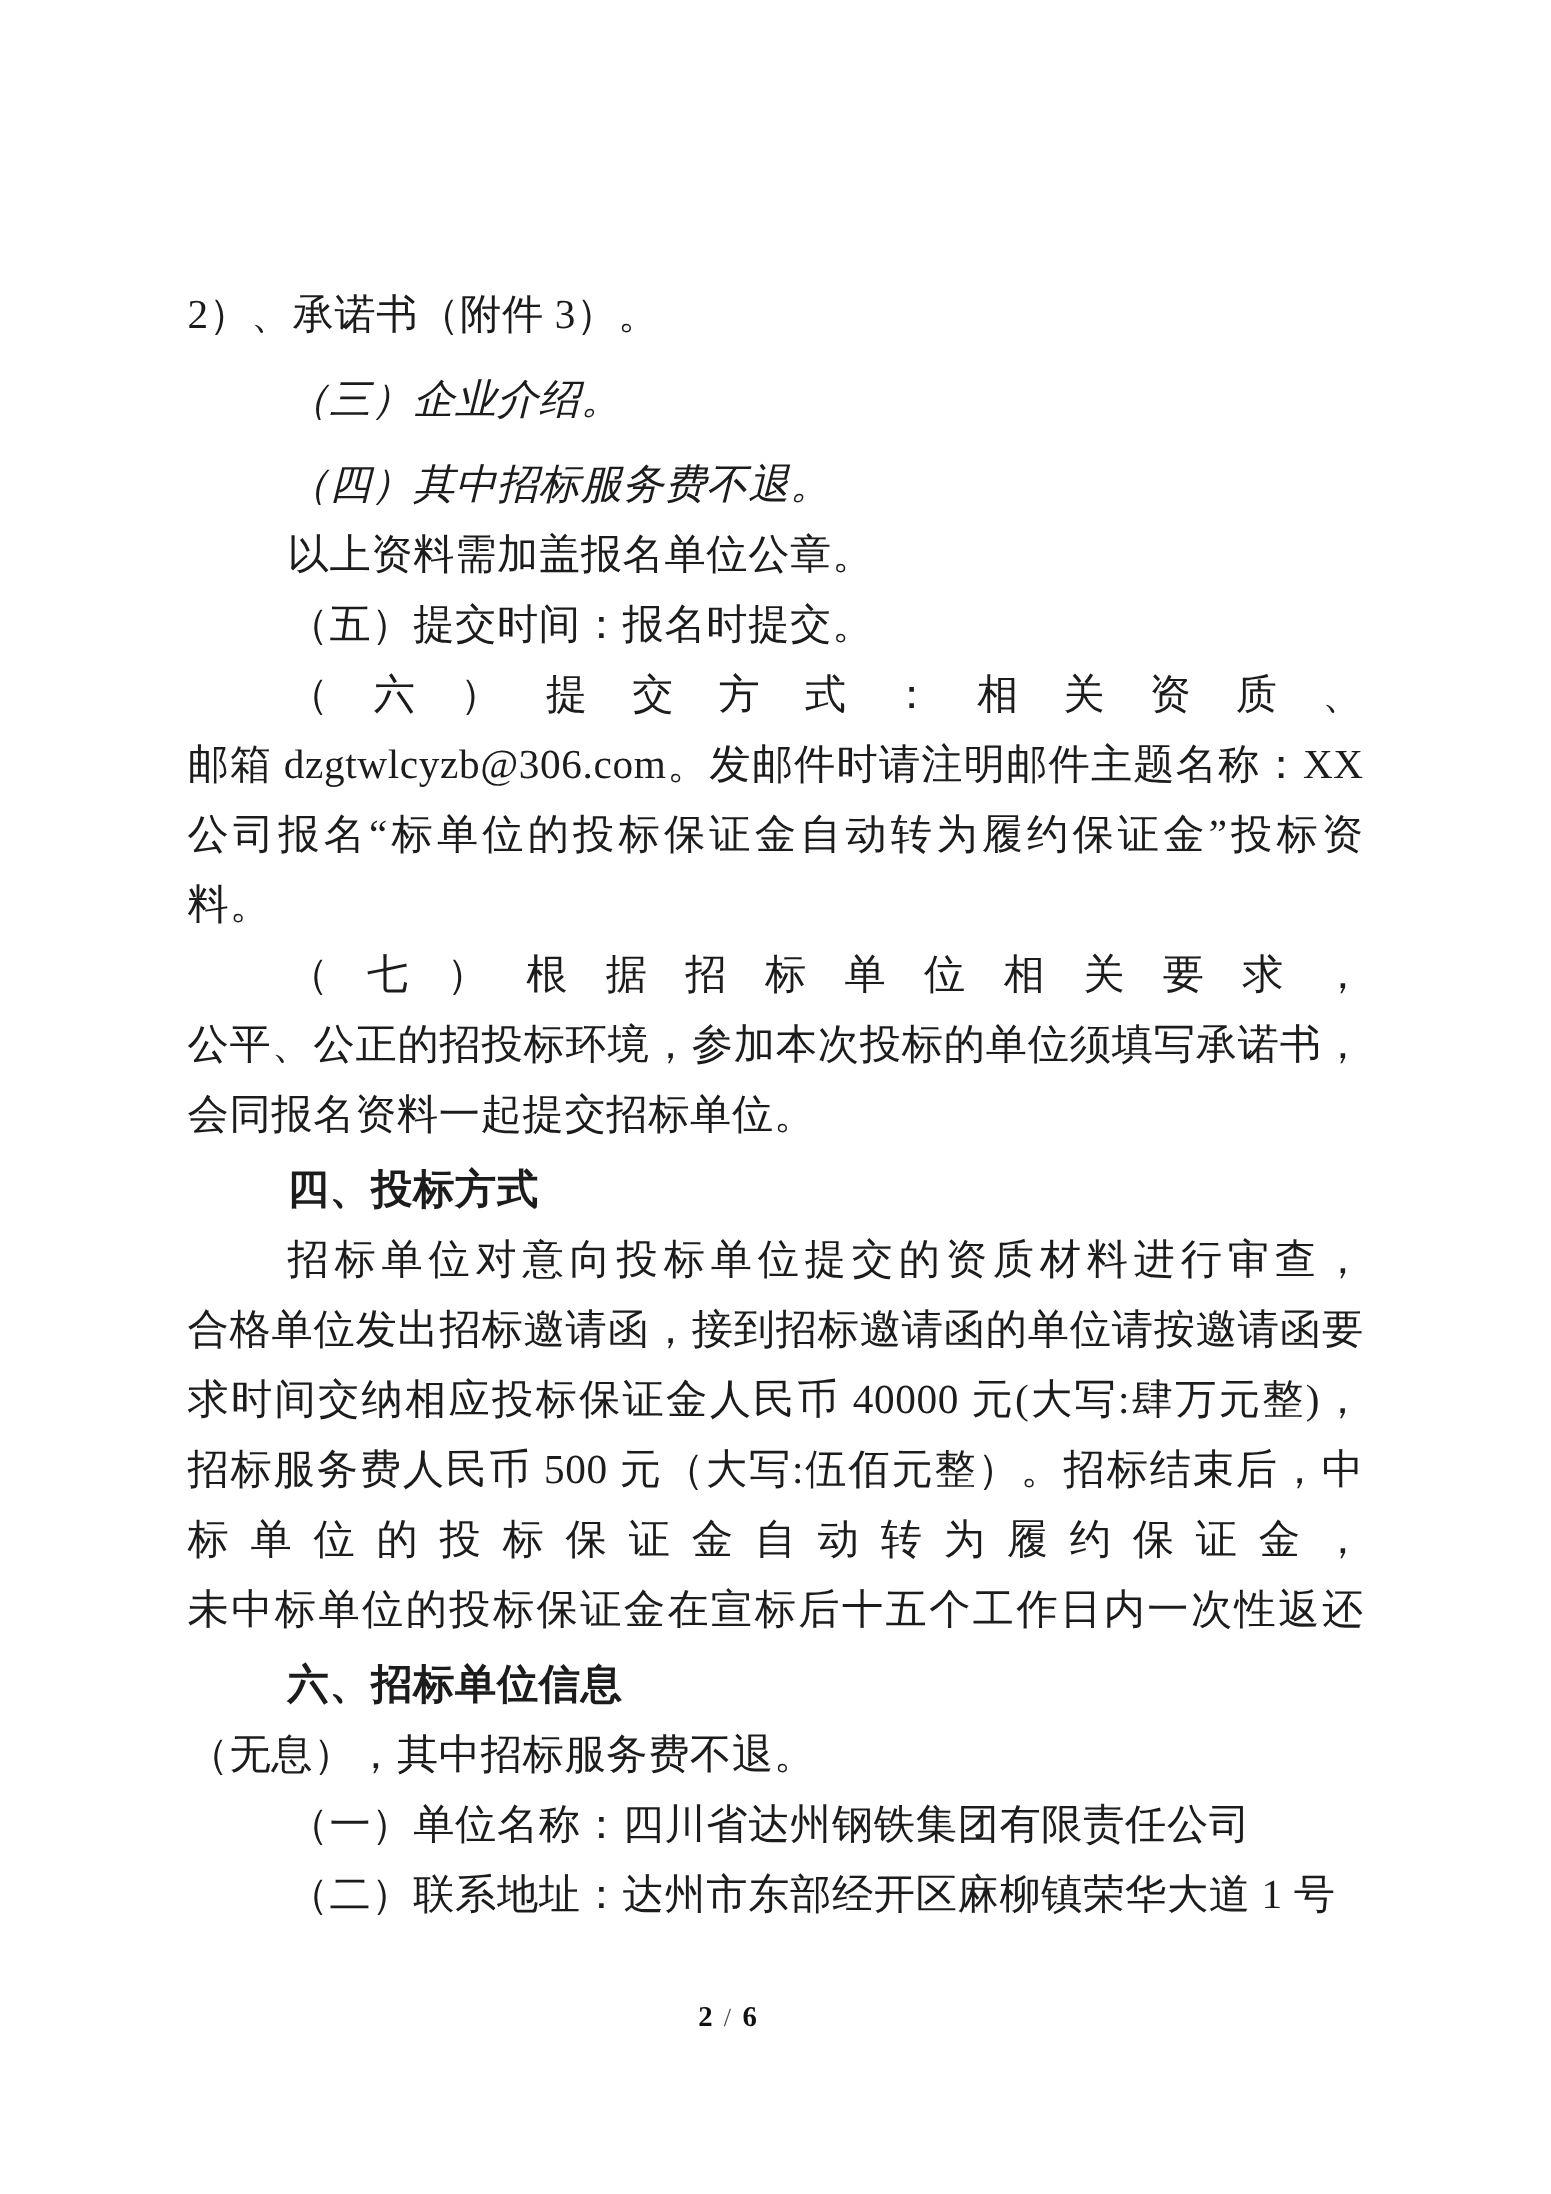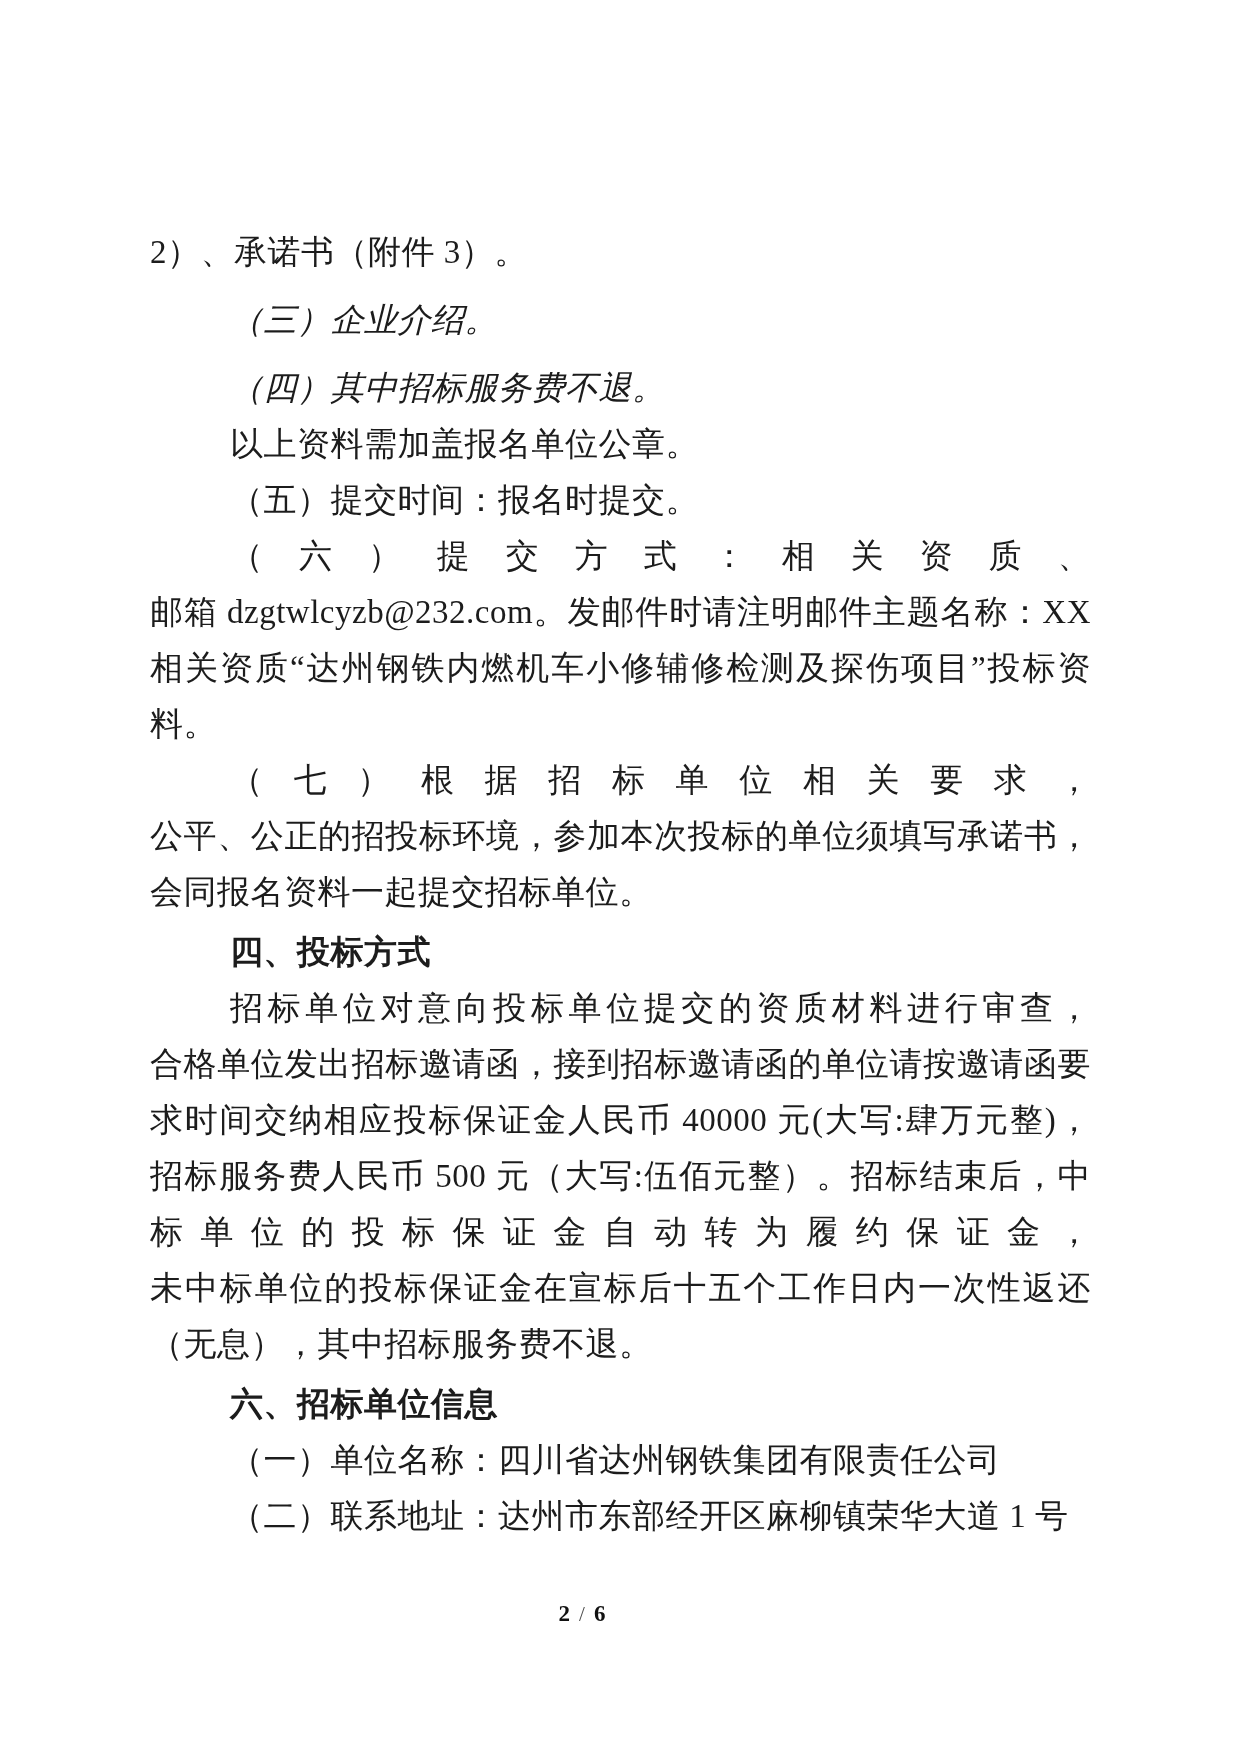--- a/index.html
+++ b/index.html
@@ -75,35 +75,35 @@
 
 <div class="page">
 
   <div class="doc-body">
       <div class="line">2）、承诺书（附件 3）。</div>
       <div class="line indent">（三）企业介绍。</div>
       <div class="line indent">（四）其中招标服务费不退。</div>
       <div class="line indent">以上资料需加盖报名单位公章。</div>
       <div class="line indent">（五）提交时间：报名时提交。</div>
       <div class="line indent full">（六）提交方式：相关资质、资料扫描后以电子邮件发送至</div>
-      <div class="line full">邮箱 dzgtwlcyzb@232.com。发邮件时请注明邮件主题名称：XX</div>
-      <div class="line full">相关资质“达州钢铁内燃机车小修辅修检测及探伤项目”投标资</div>
+      <div class="line full">邮箱 dzgtwlcyzb@306.com。发邮件时请注明邮件主题名称：XX</div>
+      <div class="line full">公司报名“标单位的投标保证金自动转为履约保证金”投标资</div>
       <div class="line">料。</div>
       <div class="line indent full">（七）根据招标单位相关要求，同时也为每个投标单位提供</div>
       <div class="line full">公平、公正的招投标环境，参加本次投标的单位须填写承诺书，</div>
       <div class="line">会同报名资料一起提交招标单位。</div>
       <div class="line heading indent">四、投标方式</div>
       <div class="line indent full">招标单位对意向投标单位提交的资质材料进行审查，向审查</div>
       <div class="line full">合格单位发出招标邀请函，接到招标邀请函的单位请按邀请函要</div>
       <div class="line full">求时间交纳相应投标保证金人民币 40000 元(大写:肆万元整)，</div>
       <div class="line full">招标服务费人民币 500 元（大写:伍佰元整）。招标结束后，中</div>
       <div class="line full">标单位的投标保证金自动转为履约保证金，不足部分应予以补齐，</div>
       <div class="line full">未中标单位的投标保证金在宣标后十五个工作日内一次性返还</div>
+      <div class="line heading indent">六、招标单位信息</div>
       <div class="line">（无息），其中招标服务费不退。</div>
-      <div class="line heading indent">六、招标单位信息</div>
       <div class="line indent">（一）单位名称：四川省达州钢铁集团有限责任公司</div>
       <div class="line indent">（二）联系地址：达州市东部经开区麻柳镇荣华大道 1 号</div>
     </div>
 
   <div class="footer">
     <span class="num">2</span><span class="sep">/</span><span class="num">6</span>
   </div>
 
 </div>
 

